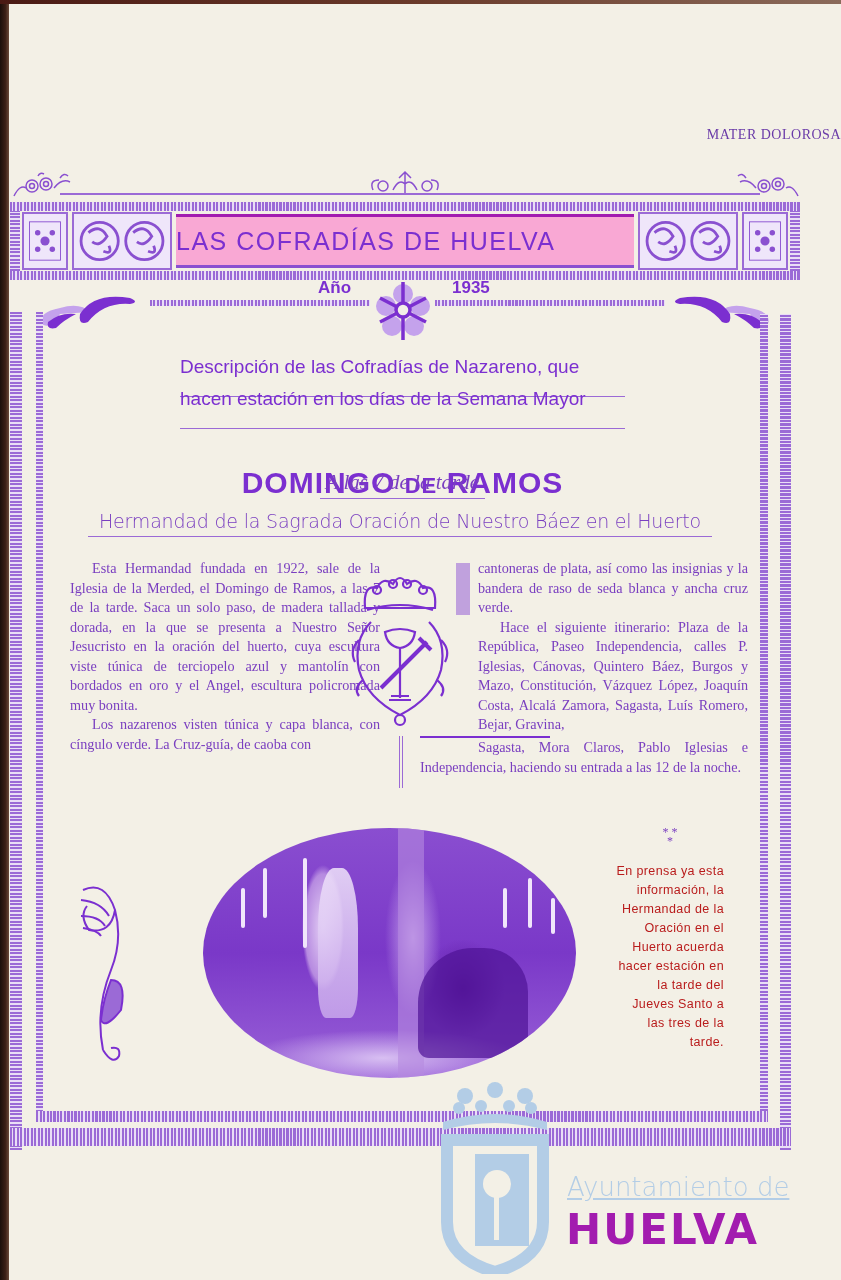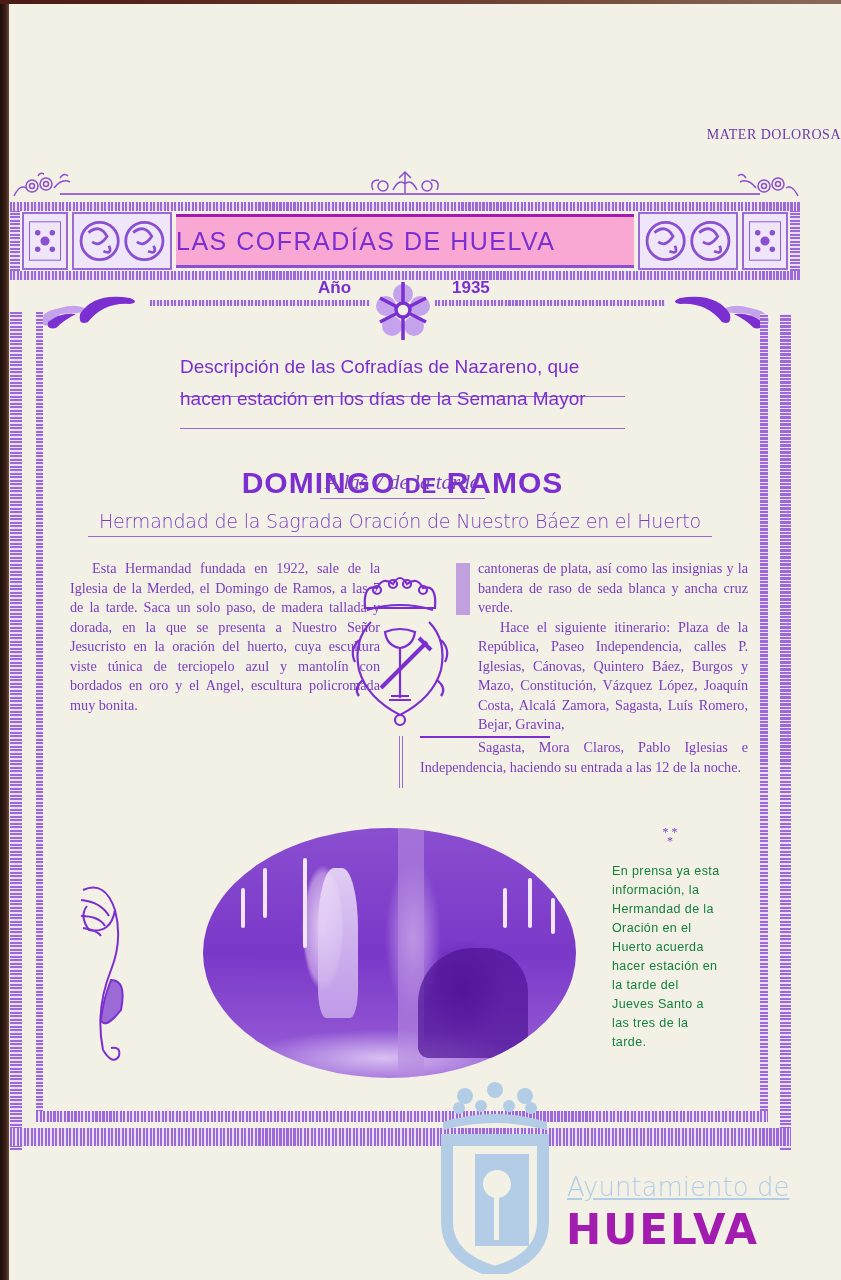--- a/index.html
+++ b/index.html
@@ -35,21 +35,21 @@
 
   .col { position:absolute; font-size:14.2px; line-height:19.5px; color:#7a3fc0; text-align:justify; }
   .col p { margin:0; text-indent:22px; }
   .col-left { left:70px; top:559px; width:310px; }
   .col-right { left:478px; top:559px; width:270px; }
   .col-right p.p2 { text-indent:22px; }
   .col-right-tail { position:absolute; left:420px; top:737px; width:328px; font-size:14.2px; line-height:19.5px; color:#7a3fc0; text-align:justify; }
   .col-divider { position:absolute; left:399px; top:736px; width:2px; height:52px; border-left:1px solid #9b6ad6; border-right:1px solid #9b6ad6; }
 
   .stars { position:absolute; left:655px; top:828px; font-size:12px; color:#7a3fc0; line-height:9px; text-align:center; width:30px; }
-  .note { position:absolute; left:612px; top:862px; width:112px; text-align:left; font-family:"Liberation Sans", sans-serif; font-size:12.5px; line-height:19px; color:#15803d; letter-spacing:0.4px; }
+  .note { position:absolute; left:612px; top:862px; width:112px; text-align:right; font-family:"Liberation Sans", sans-serif; font-size:12.5px; line-height:19px; color:#b91c1c; letter-spacing:0.4px; }
 
   .photo { position:absolute; left:203px; top:828px; width:373px; height:250px; border-radius:50%; overflow:hidden;
     background:
       radial-gradient(ellipse 30px 90px at 120px 100px,#e4cff5 0,#b68ae0 60%,transparent 70%),
       radial-gradient(ellipse 40px 110px at 210px 110px,#c8a4ec 0,transparent 70%),
       radial-gradient(ellipse 60px 70px at 260px 160px,#5d1aa0 0,transparent 70%),
       radial-gradient(ellipse 200px 40px at 180px 230px,#d8bff2 0,transparent 70%),
       linear-gradient(180deg,#8a4ed0,#7a38c8 50%,#9a62d8);
   }
   .photo .candle { position:absolute; width:4px; background:#f1e6fb; border-radius:2px; }
@@ -184,20 +184,21 @@
 <div class="day-title">
   <span>DOMINGO</span>
   <span class="small">DE</span>
   <span>RAMOS</span>
 </div>
 <div class="time-line">A las 7 de la tarde</div>
 <div class="brotherhood">Hermandad de la Sagrada Oración de Nuestro Báez en el Huerto</div>
 
 <div class="col col-left">
   <p>Esta Hermandad fundada en 1922, sale de la Iglesia de la Merded, el Domingo de Ramos, a las 7 de la tarde. Saca un solo paso, de madera tallada y dorada, en la que se presenta a Nuestro Señor Jesucristo en la oración del huerto, cuya escultura viste túnica de terciopelo azul y mantolín con bordados en oro y el Angel, escultura policromada muy bonita.</p>
+  <p>Los nazarenos visten túnica y capa blanca, con cíngulo verde. La Cruz-guía, de caoba con</p>
 </div>
 
 <svg style="position:absolute;left:345px;top:570px" width="110" height="160" viewBox="0 0 110 160">
   <g fill="none" stroke="#7b2fd0" stroke-width="2.2">
     <path d="M20 38 Q18 14 32 18 Q38 6 48 14 Q55 2 62 14 Q72 6 78 18 Q92 14 90 38 Z"></path>
     <circle cx="32" cy="20" r="4"></circle>
       <circle cx="48" cy="14" r="4"></circle>
       <circle cx="62" cy="14" r="4"></circle>
       <circle cx="78" cy="20" r="4"></circle>
     <path d="M22 40 Q55 30 88 40"></path>

